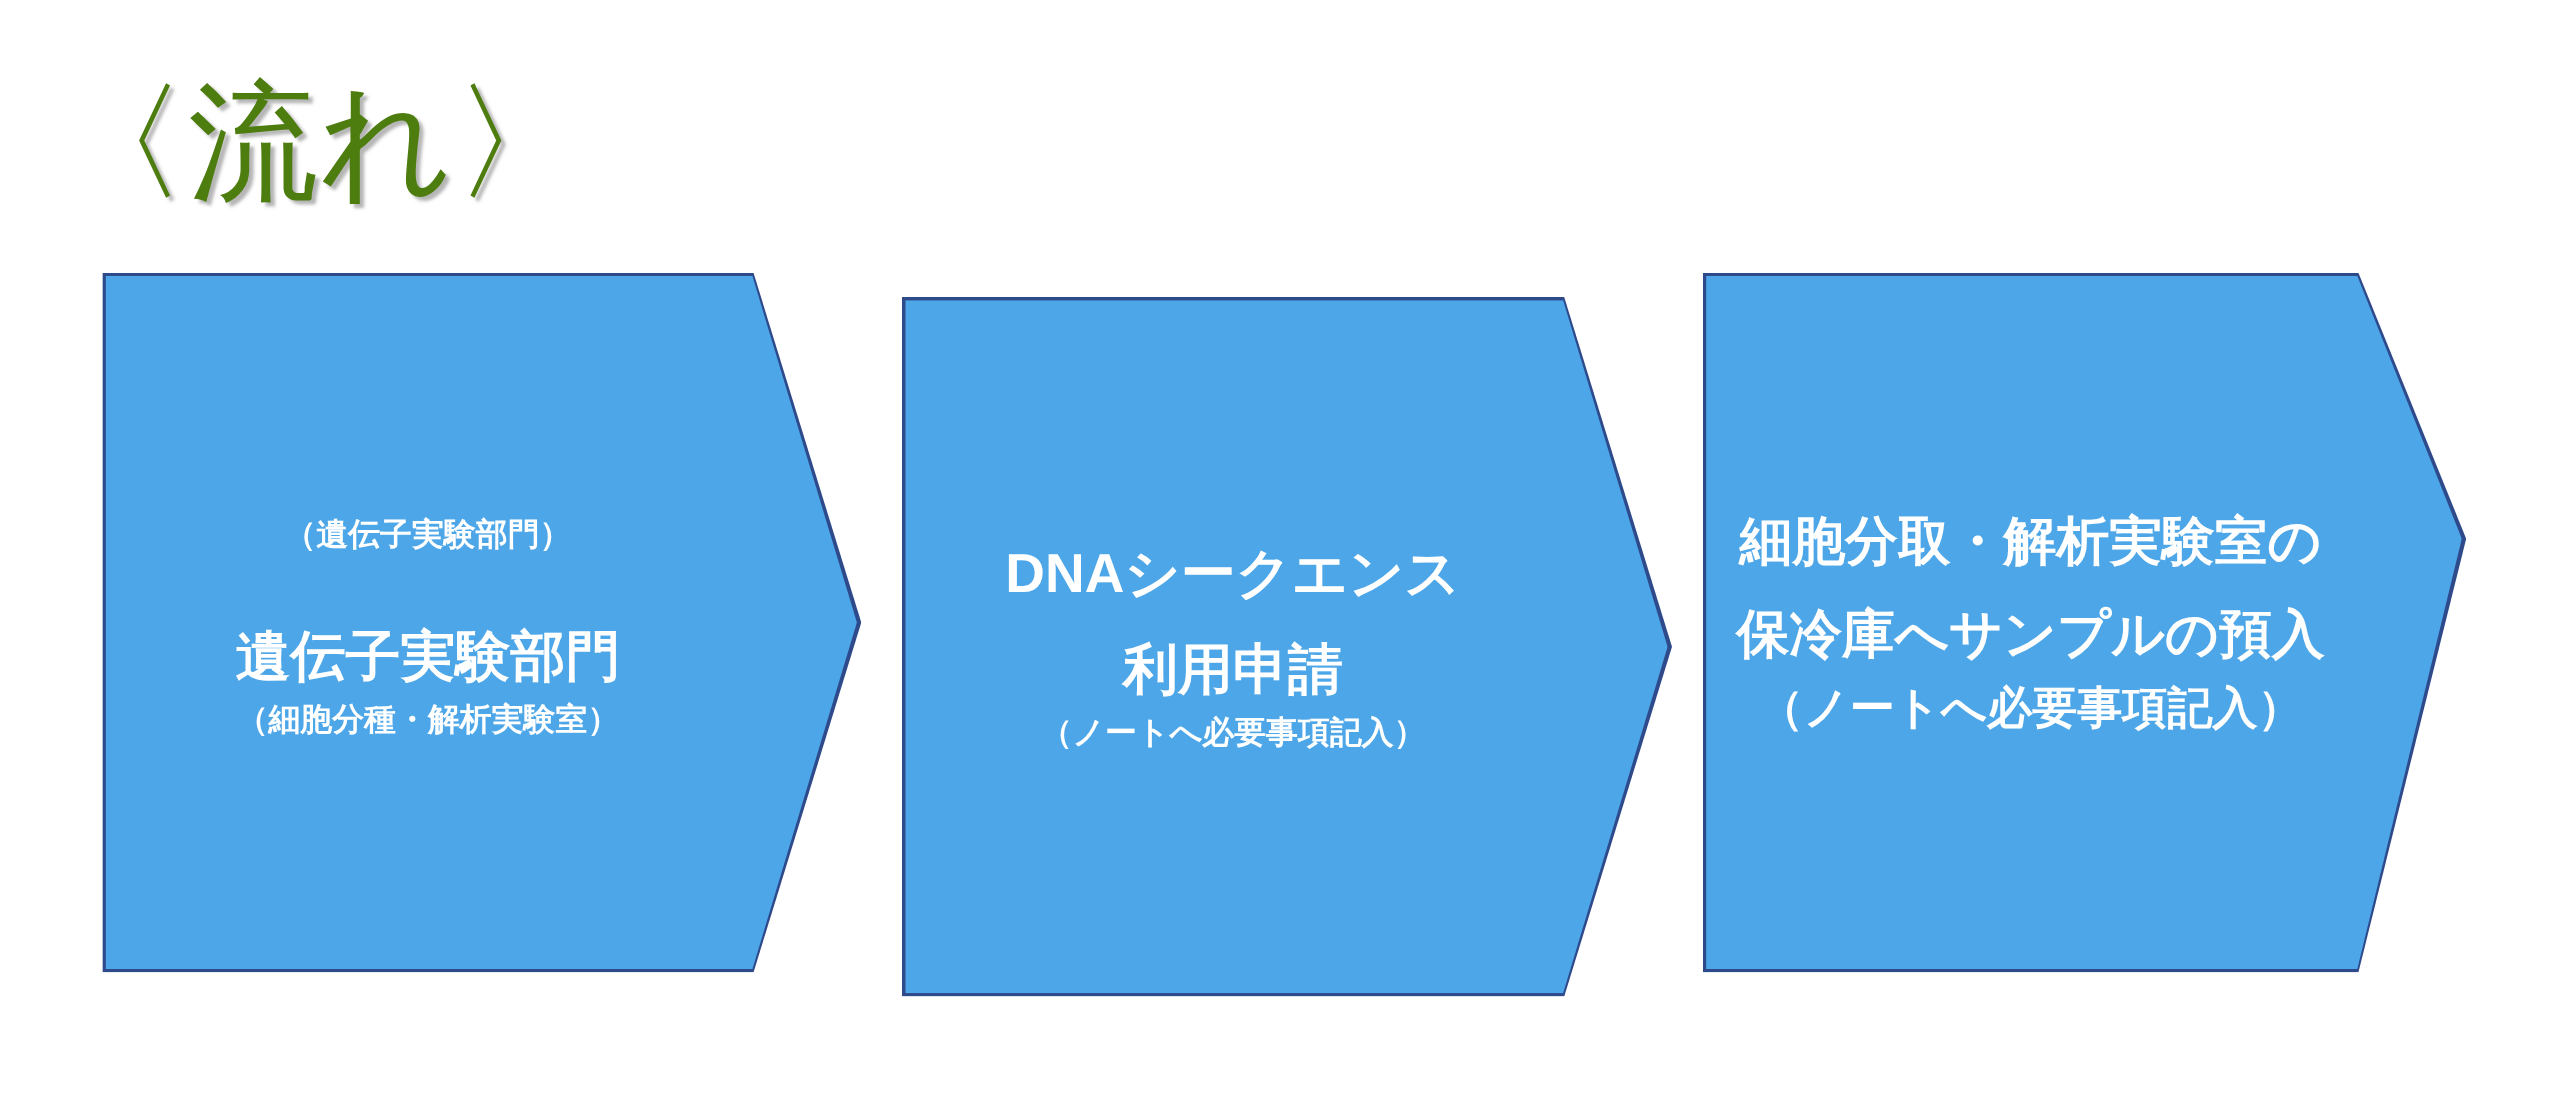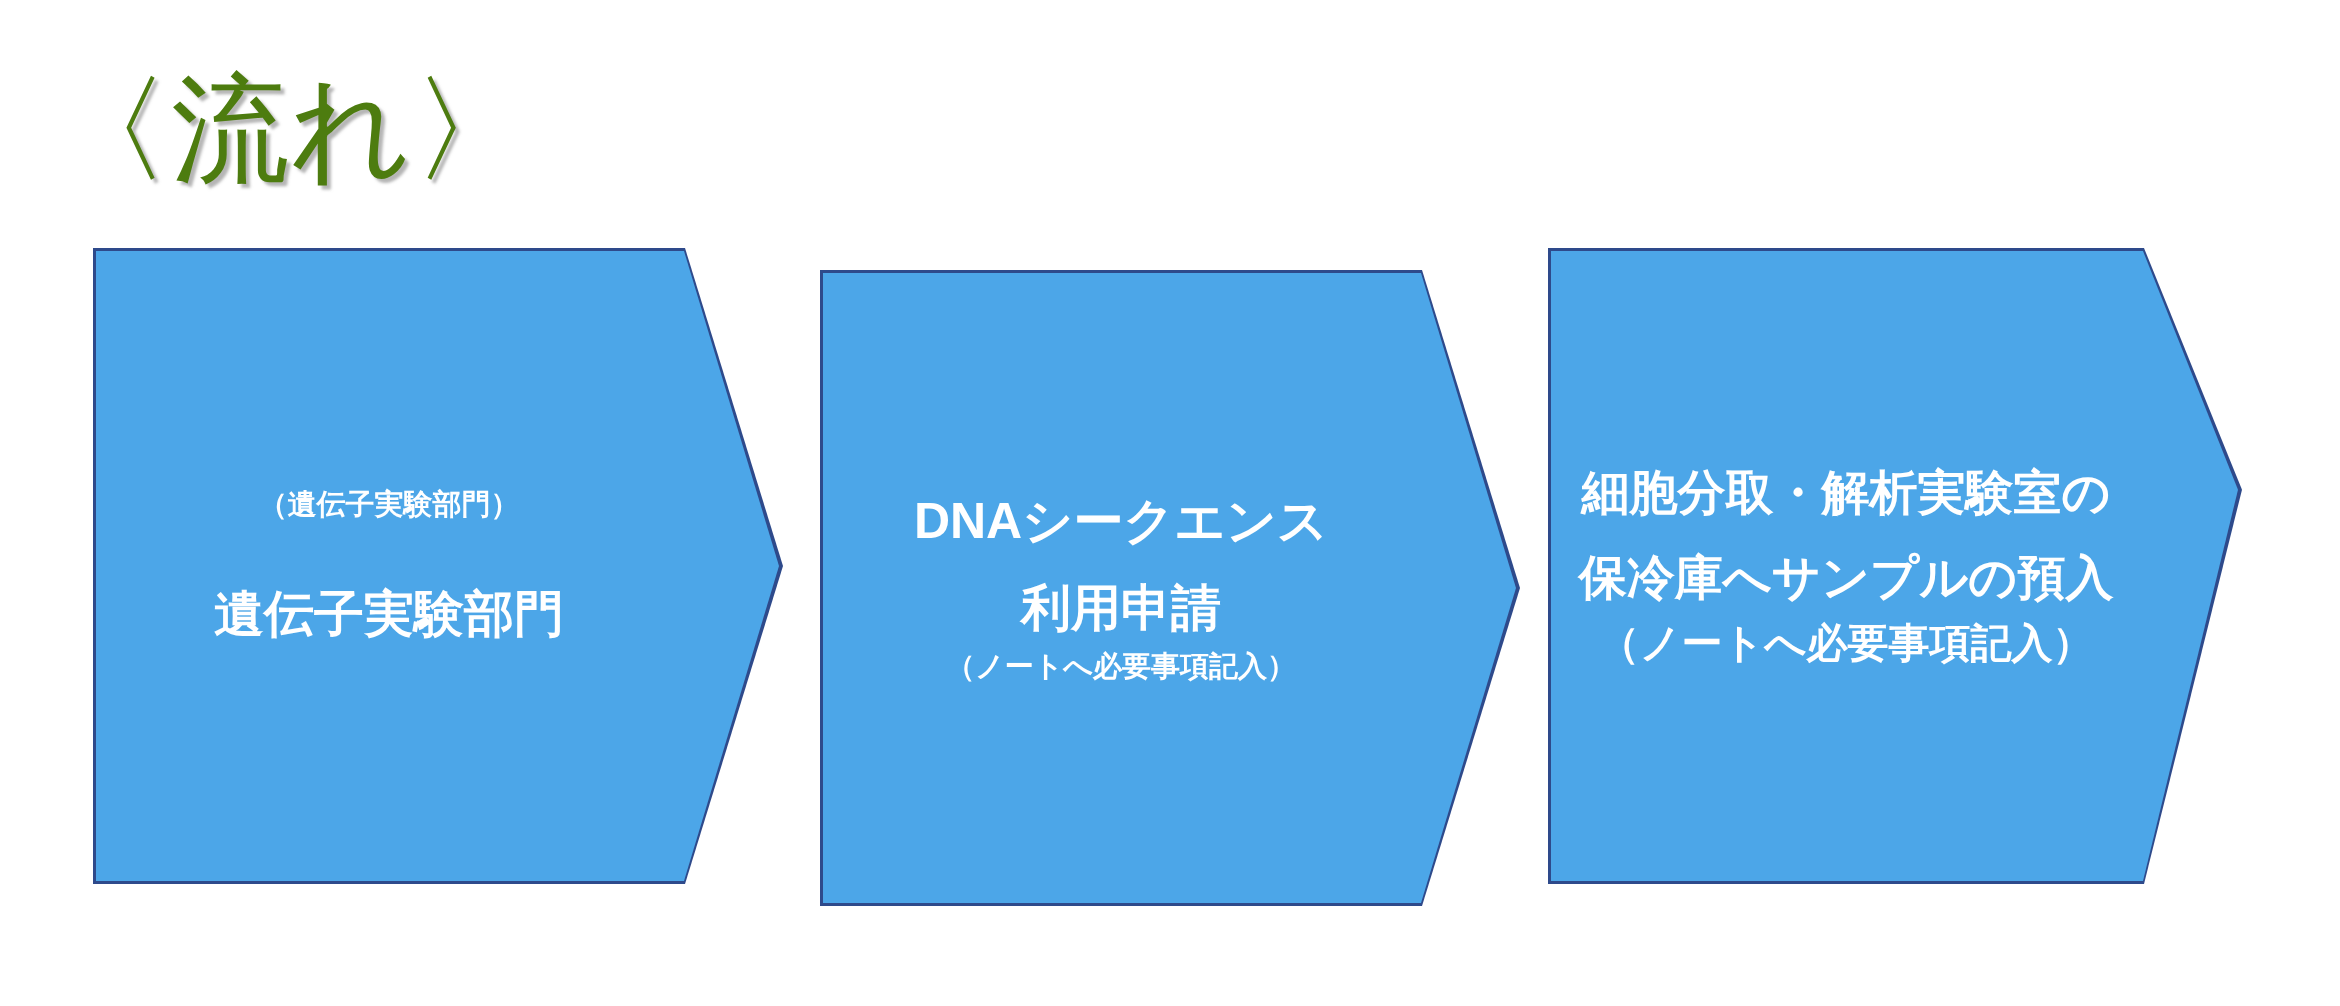--- a/index.html
+++ b/index.html
@@ -124,20 +124,21 @@
 
   <div class="chev-wrap" id="step-1">
     <div class="chev-stroke"></div>
     <div class="chev-fill"></div>
     <div class="chev-text">
       <div class="pair-gap"></div>
       <div class="line-sub">（遺伝子実験部門）</div>
       <div class="block-gap"></div>
       <div class="line-main">遺伝子実験部門</div>
       <div class="pair-gap"></div>
+      <div class="line-sub">（細胞分種・解析実験室）</div>
     </div>
   </div>
 
   <div class="chev-wrap" id="step-2">
     <div class="chev-stroke"></div>
     <div class="chev-fill"></div>
     <div class="chev-text">
       <div class="line-main">DNAシークエンス</div>
       <div class="line-gap"></div>
       <div class="line-main">利用申請</div>

